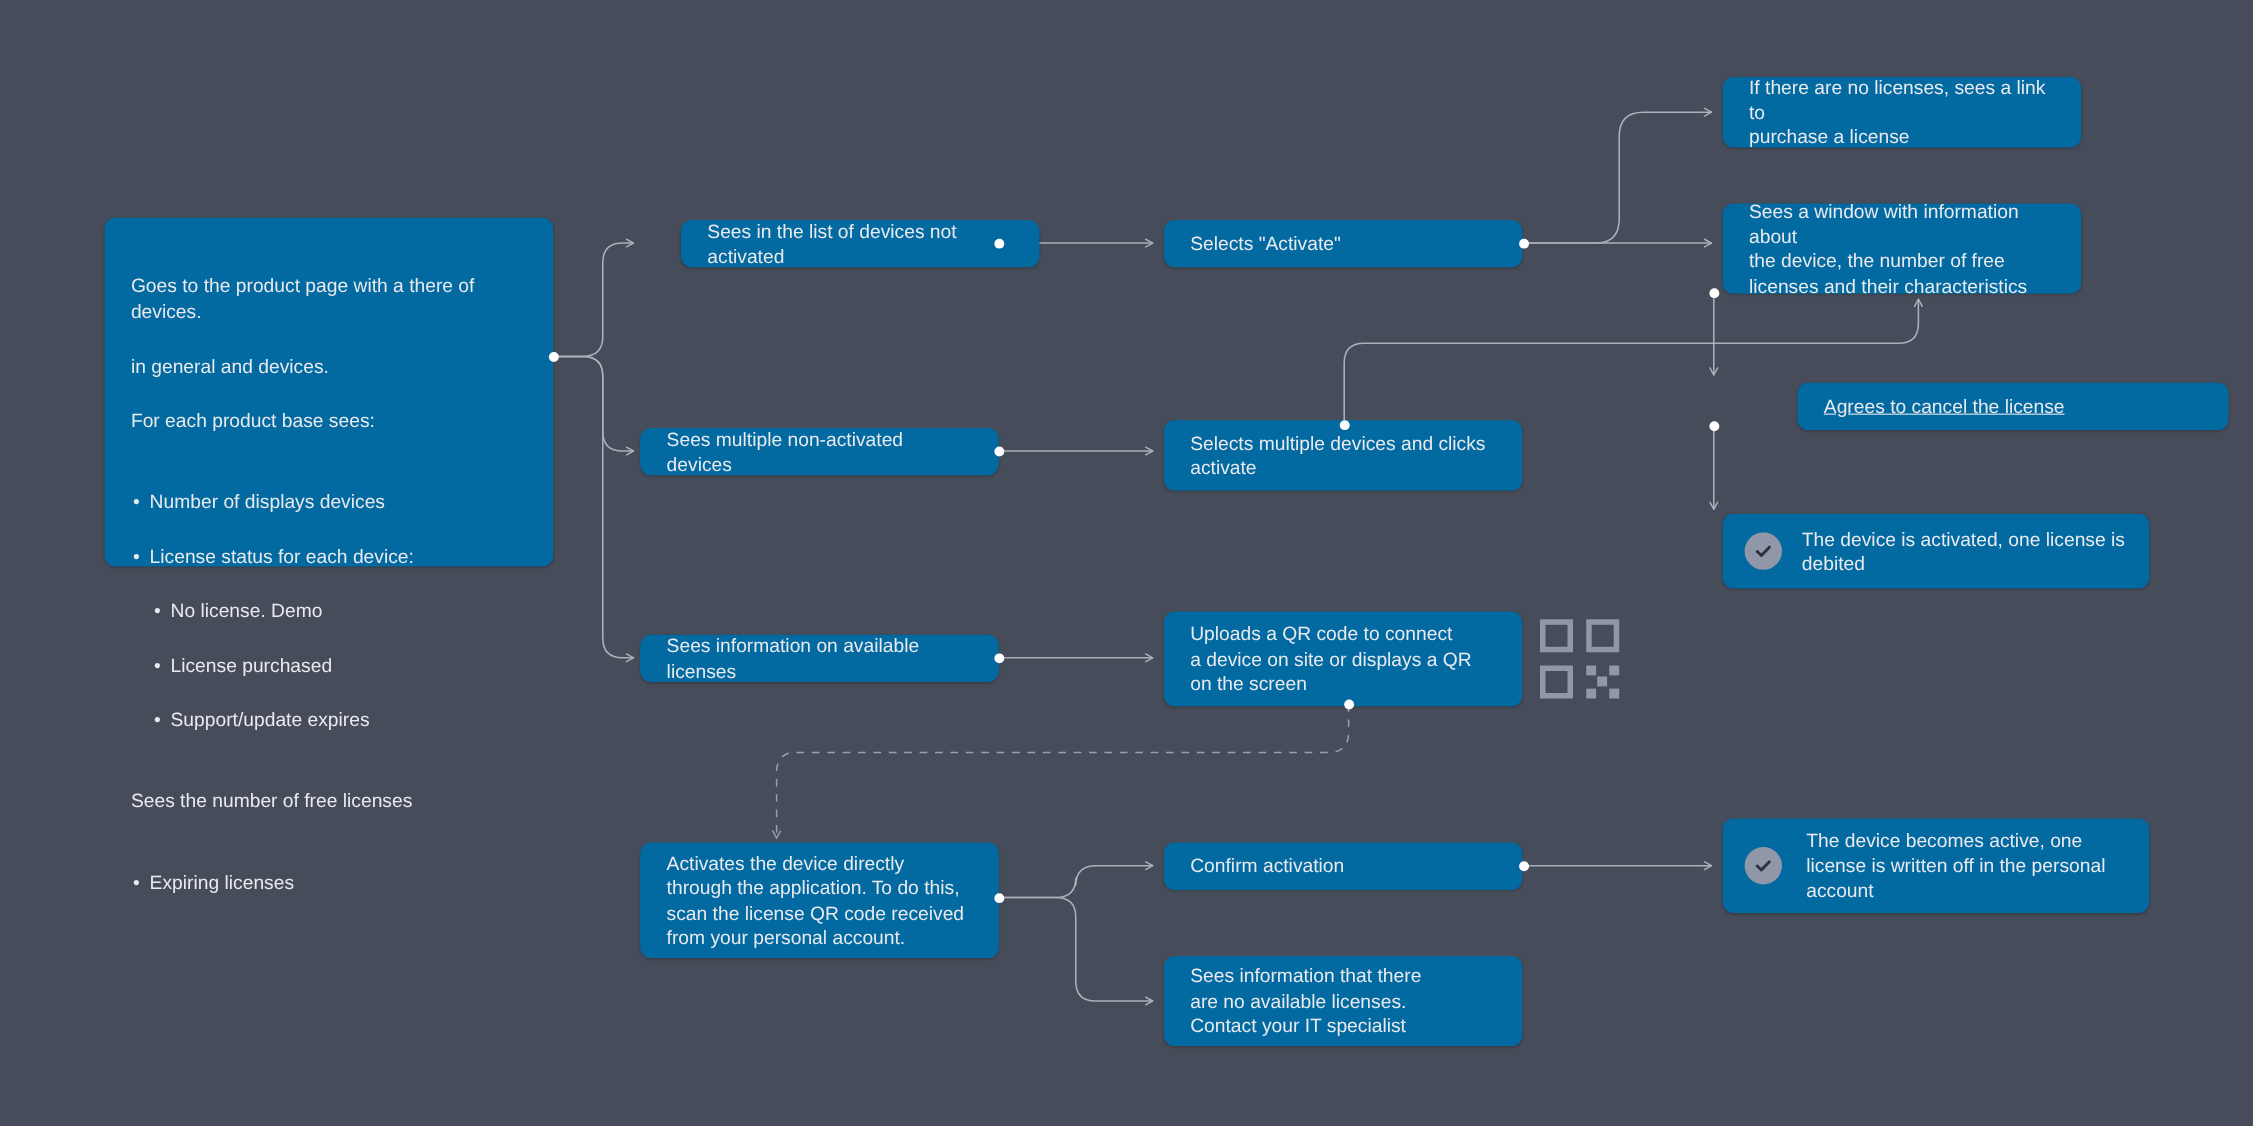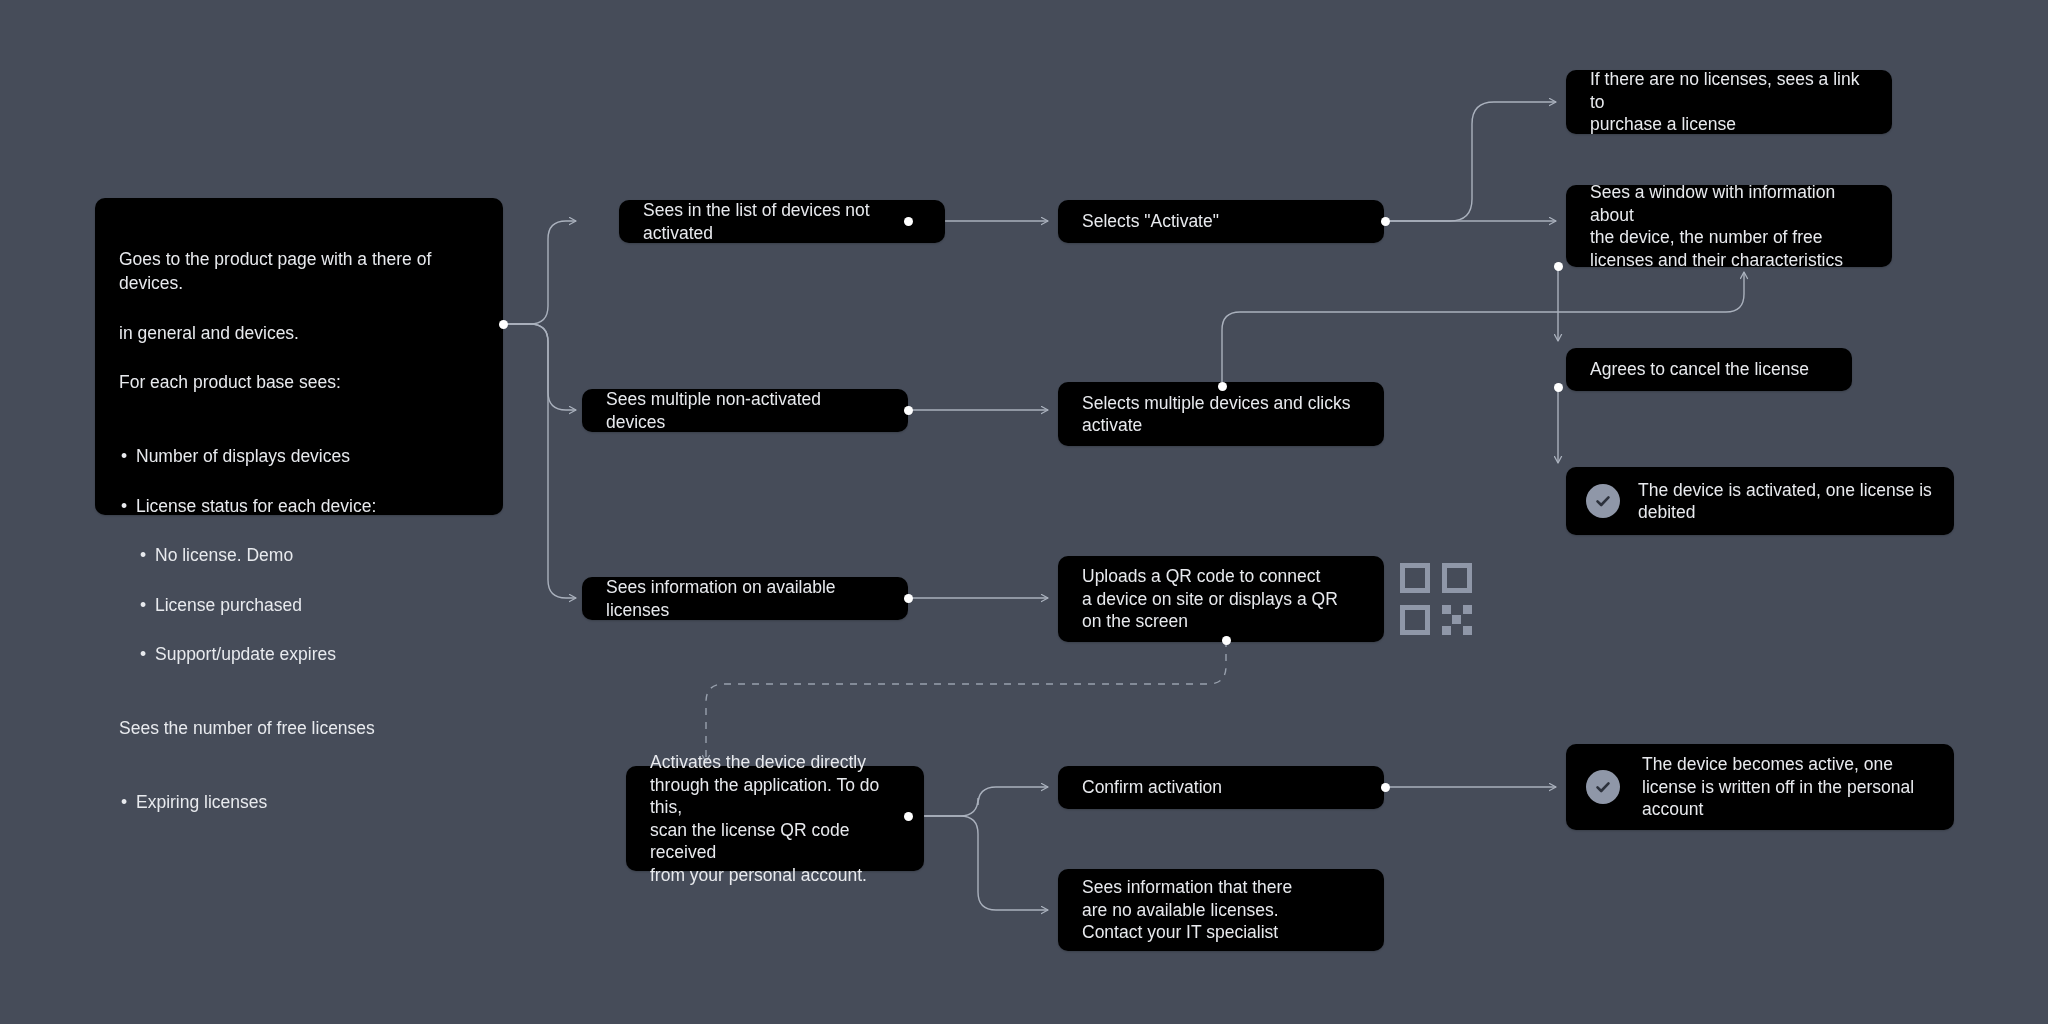--- a/index.html
+++ b/index.html
@@ -7,21 +7,21 @@
     width:2048px;height:1024px;
     background:#464c59;
     font-family:"Liberation Sans","DejaVu Sans",sans-serif;
     overflow:hidden;
     position:relative;
   }
   #canvas{position:absolute;inset:0;width:2048px;height:1024px;}
   svg.links{position:absolute;left:0;top:0;width:2048px;height:1024px;pointer-events:none;}
   .node{
     position:absolute;
-    background:#000000;
+    background:#0369a1;
     border-radius:10px;
     color:#e8eaee;
     font-size:17.5px;
     line-height:22.5px;
     box-sizing:border-box;
     display:flex;
     align-items:center;
     box-shadow:0 1px 2px rgba(0,0,0,.18);
   }
   .node .txt{padding:0 2px;white-space:pre-line;}
@@ -140,21 +140,21 @@
     <span class="txt">Sees multiple non-activated devices</span>
   </div>
   <div class="dot" style="left:904px;top:406px;"></div>
 
   <div class="node pad center" style="left:1058px;top:382px;width:326px;height:64px;">
     <span class="txt">Selects multiple devices and clicks
 activate</span>
   </div>
   <div class="dot" style="left:1218px;top:382px;"></div>
 
-  <div class="node pad center" style="left:1566px;top:348px;width:286px;height:43px;">
+  <div class="node pad center" style="left:1634px;top:348px;width:392px;height:43px;text-decoration:underline;">
     <span class="txt">Agrees to cancel the license</span>
   </div>
   <div class="dot" style="left:1554px;top:383px;"></div>
 
   <div class="node success" style="left:1566px;top:467px;width:388px;height:68px;">
     <span class="chk">
       <svg width="20" height="20" viewBox="0 0 20 20">
           <path d="M4.5,10.3 L8.2,14 L15.5,6.4" fill="none" stroke="#2c313c" stroke-width="2.6" stroke-linecap="round" stroke-linejoin="round"></path>
         </svg>
     </span>
@@ -178,21 +178,21 @@
     <span class="ring" style="left:0;top:0;width:30px;height:30px;"></span>
     <span class="ring" style="left:42px;top:0;width:30px;height:30px;"></span>
     <span class="ring" style="left:0;top:42px;width:30px;height:30px;"></span>
     <span class="sq" style="left:42px;top:42px;width:9px;height:9px;"></span>
     <span class="sq" style="left:63px;top:42px;width:9px;height:9px;"></span>
     <span class="sq" style="left:52px;top:52px;width:9px;height:9px;"></span>
     <span class="sq" style="left:42px;top:63px;width:9px;height:9px;"></span>
     <span class="sq" style="left:63px;top:63px;width:9px;height:9px;"></span>
   </div>
 
-  <div class="node pad" style="left:582px;top:766px;width:298px;height:105px;margin-left:44px;">
+  <div class="node pad" style="left:582px;top:766px;width:326px;height:105px;">
     <span class="txt">Activates the device directly
 through the application. To do this,
 scan the license QR code received
 from your personal account.</span>
   </div>
   <div class="dot" style="left:904px;top:812px;"></div>
 
   <div class="node pad center" style="left:1058px;top:766px;width:326px;height:43px;">
     <span class="txt">Confirm activation</span>
   </div>

